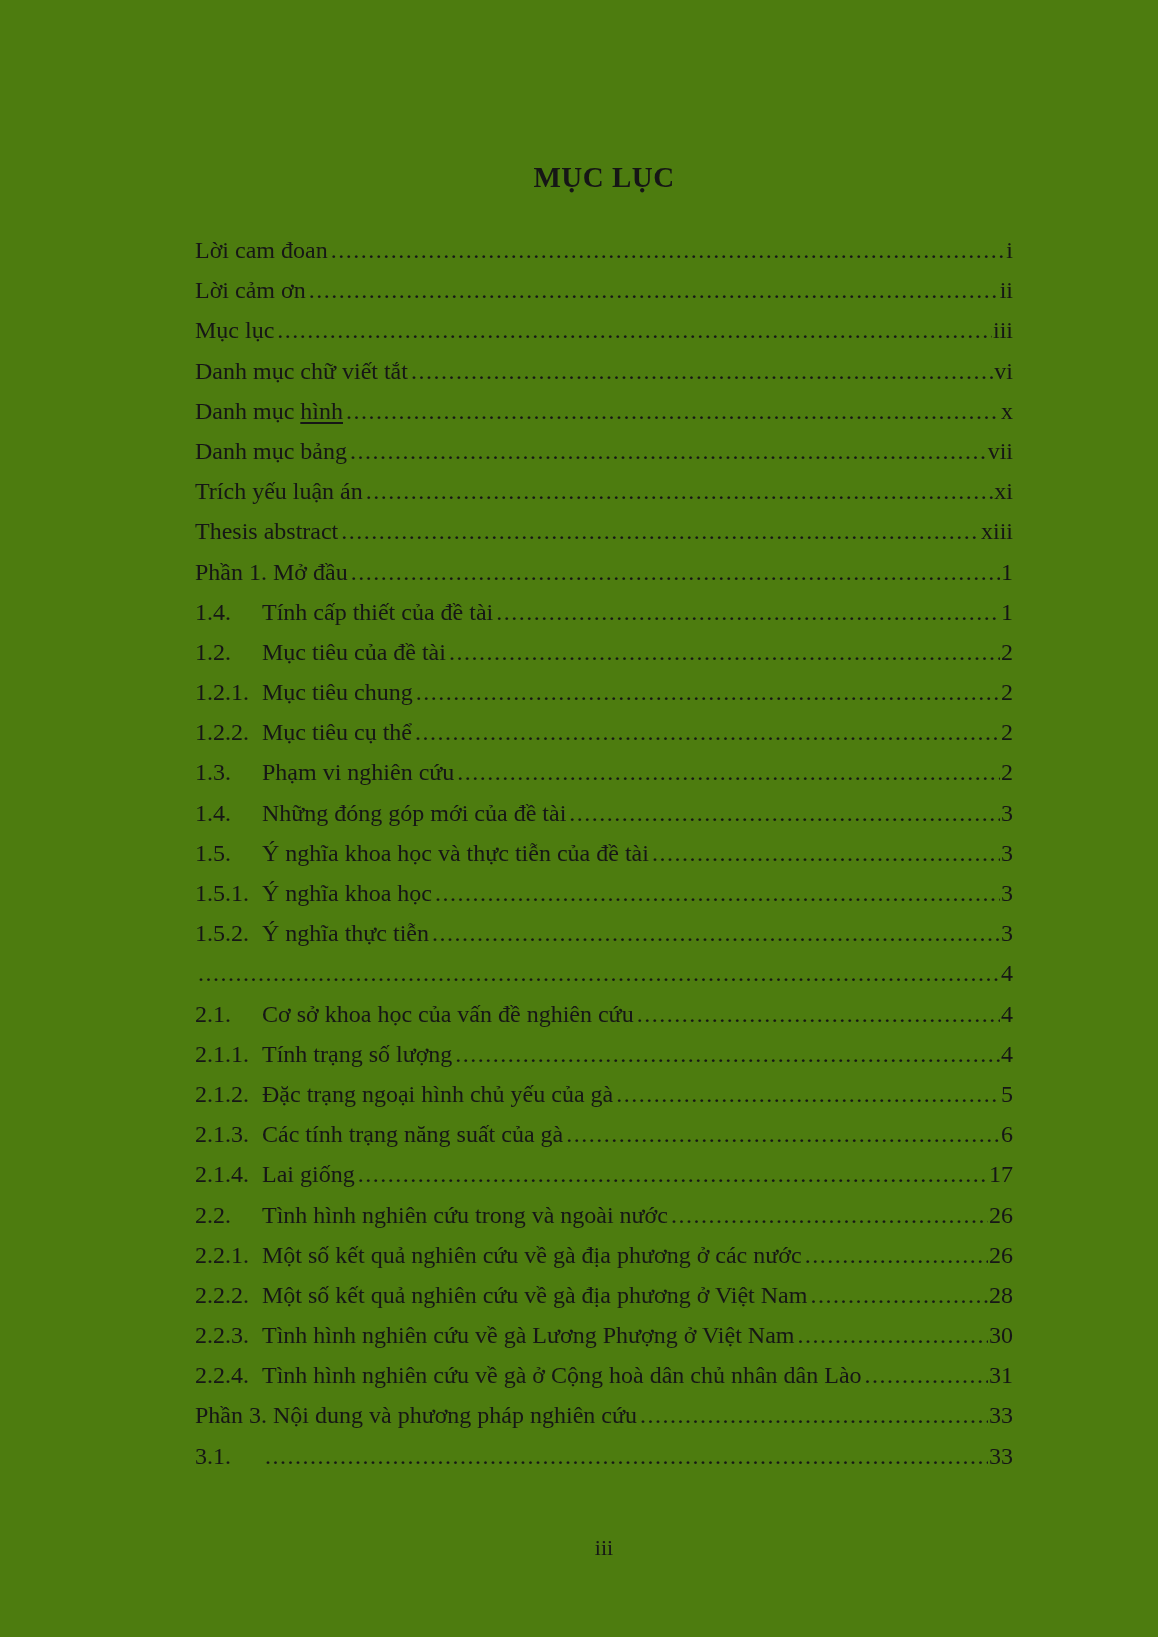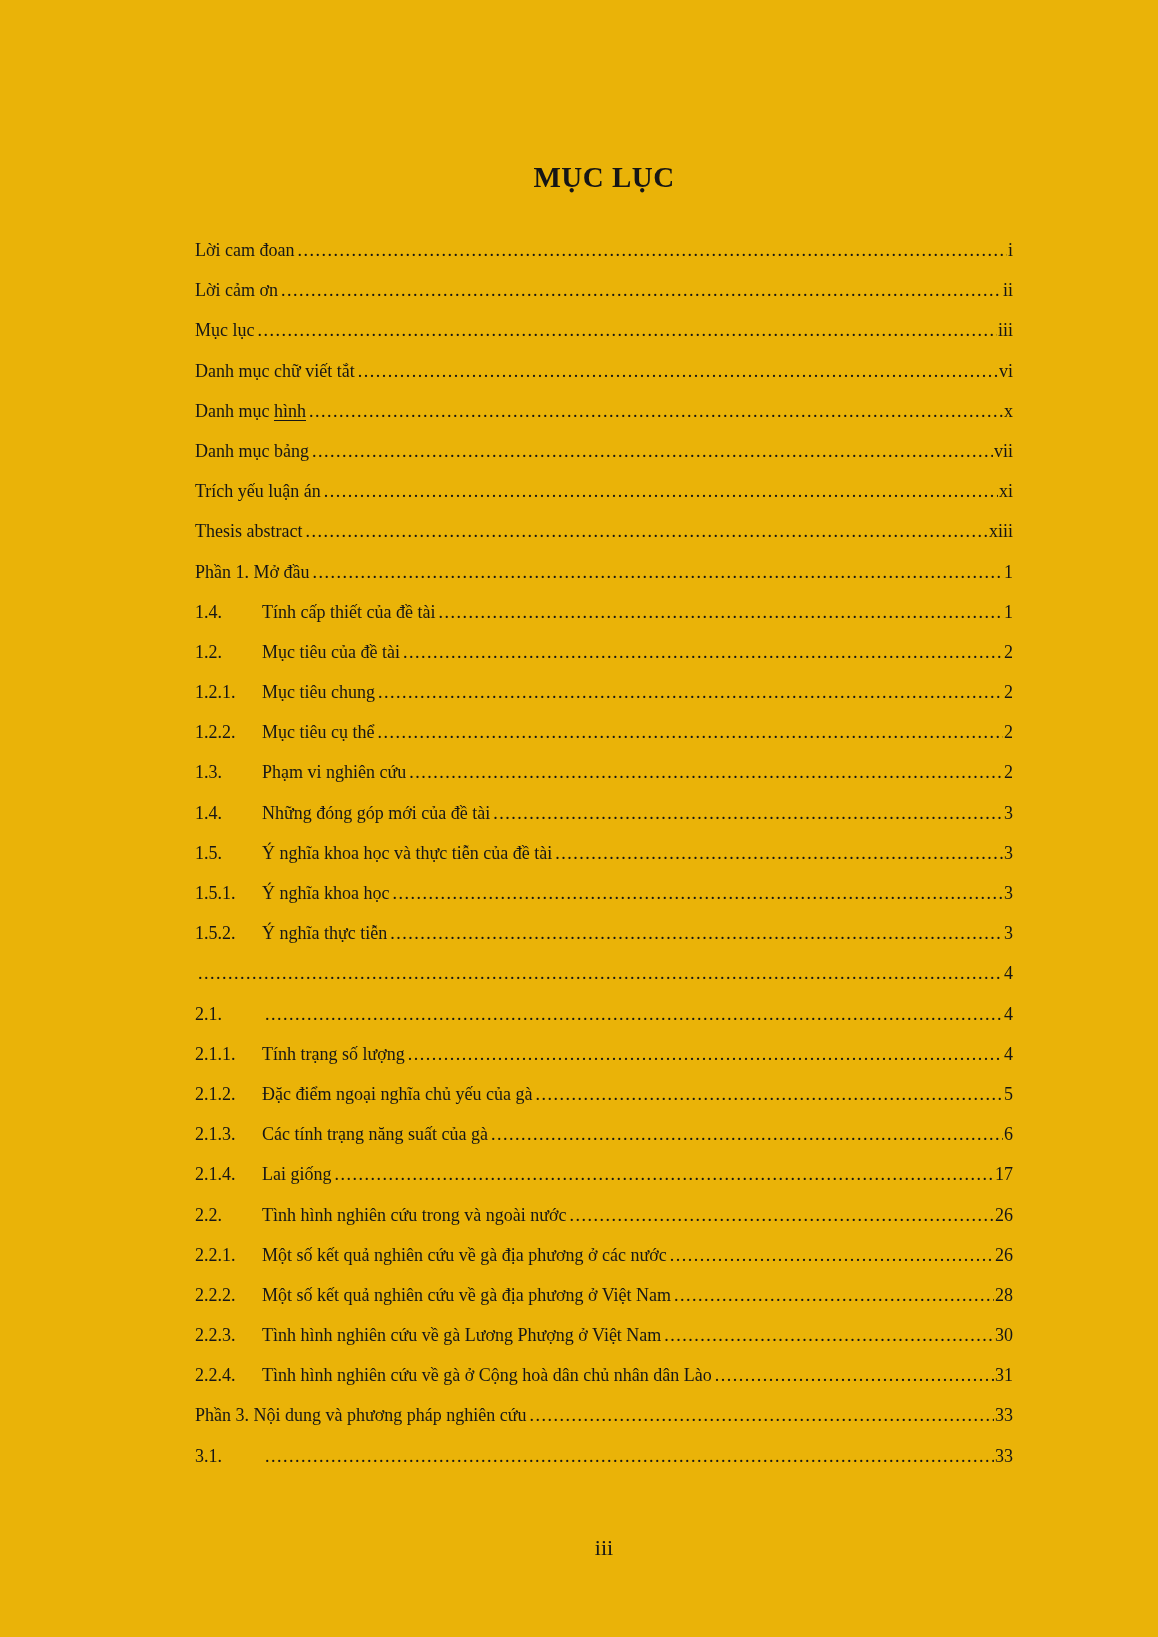--- a/index.html
+++ b/index.html
@@ -4,21 +4,21 @@
 <style>
   html, body {
     margin: 0;
     padding: 0;
     background: #ffffff;
   }
   .sheet {
     position: relative;
     width: 1158px;
     height: 1637px;
-    background: #eab308;
+    background: #4d7c0f;
     color: #161616;
     font-family: "Liberation Serif", "DejaVu Serif", serif;
     overflow: hidden;
   }
   .doc-title {
     position: absolute;
     top: 159px;
     left: 195px;
     width: 818px;
     text-align: center;
@@ -30,21 +30,21 @@
   .toc {
     position: absolute;
     top: 230px;
     left: 195px;
     width: 818px;
   }
   .row {
     display: flex;
     height: 40.2px;
     line-height: 40.2px;
-    font-size: 18px;
+    font-size: 24px;
     white-space: nowrap;
   }
   .row.bold { font-weight: 400; }
   .row .num {
     flex: 0 0 67px;
   }
   .row .lbl {
     flex: 0 0 auto;
   }
   .row .lbl u {
@@ -180,32 +180,33 @@
         <span class="lbl">Ý nghĩa thực tiễn</span>
         <span class="dots"></span>
         <span class="pg">3</span>
       </div>
       <div class="row bold">
         <span class="dots"></span>
         <span class="pg">4</span>
       </div>
       <div class="row">
         <span class="num">2.1.</span>
+        <span class="lbl">Cơ sở khoa học của vấn đề nghiên cứu</span>
         <span class="dots"></span>
         <span class="pg">4</span>
       </div>
       <div class="row">
         <span class="num">2.1.1.</span>
         <span class="lbl">Tính trạng số lượng</span>
         <span class="dots"></span>
         <span class="pg">4</span>
       </div>
       <div class="row">
         <span class="num">2.1.2.</span>
-        <span class="lbl">Đặc điểm ngoại nghĩa chủ yếu của gà</span>
+        <span class="lbl">Đặc trạng ngoại hình chủ yếu của gà</span>
         <span class="dots"></span>
         <span class="pg">5</span>
       </div>
       <div class="row">
         <span class="num">2.1.3.</span>
         <span class="lbl">Các tính trạng năng suất của gà</span>
         <span class="dots"></span>
         <span class="pg">6</span>
       </div>
       <div class="row">

